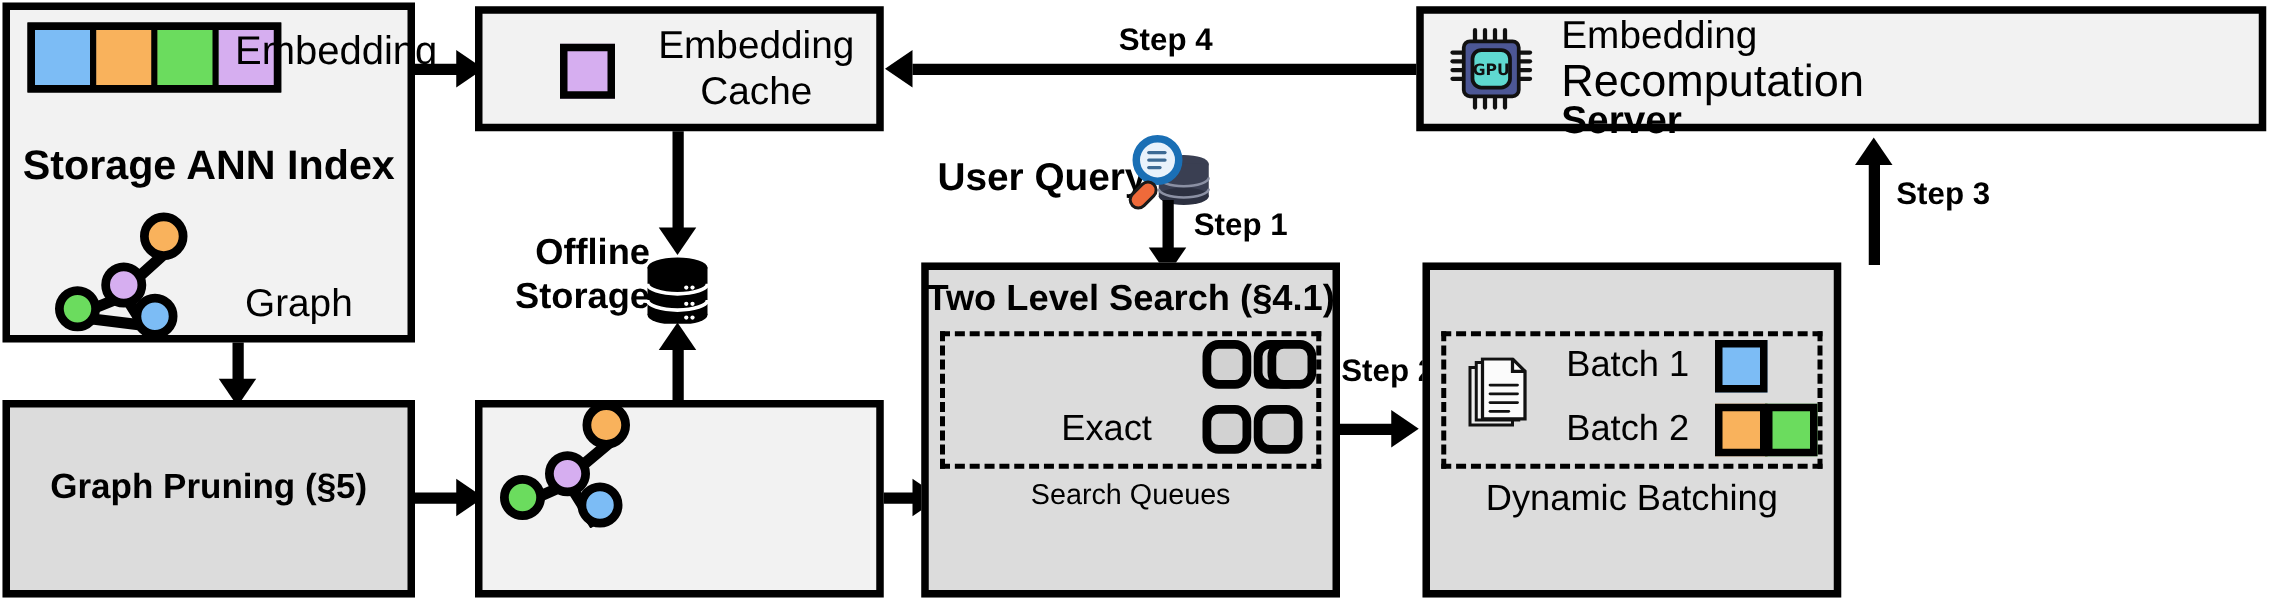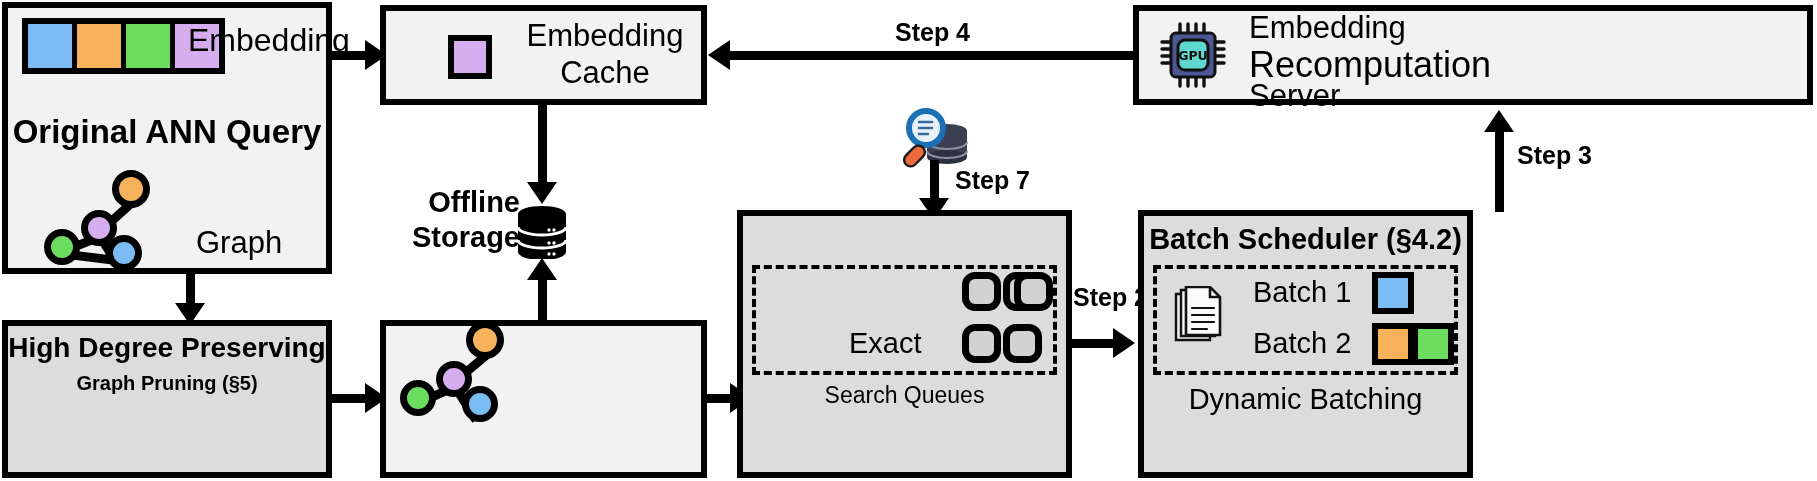--- a/index.html
+++ b/index.html
@@ -43,21 +43,21 @@
 
   <div class="swatchrow" style="left:22px;top:18px;">
     <div class="sw" style="background:#7cbcf5;"></div>
     <div class="sw" style="background:#f9b25c;"></div>
     <div class="sw" style="background:#6bdc5e;"></div>
     <div class="sw" style="background:#d6aef0;"></div>
   </div>
 
   <div class="lbl" style="left:188px;top:22px;font-size:32px;">Embedding</div>
 
-  <div class="ttl" style="left:2px;top:113px;width:330px;font-size:33px;font-weight:bold;">Original ANN Query</div>
+  <div class="ttl" style="left:2px;top:113px;width:330px;font-size:33px;font-weight:bold;">Storage ANN Index</div>
 
   <div style="position:absolute;left:0;top:0;width:332px;height:272px;">
     <div class="edge" style="left:100px;top:227px;width:44px;transform:rotate(-42deg);"></div>
     <div class="edge" style="left:68px;top:245px;width:40px;transform:rotate(-22deg);"></div>
     <div class="edge" style="left:68px;top:250px;width:62px;transform:rotate(7deg);"></div>
     <div class="edge" style="left:100px;top:232px;width:36px;transform:rotate(58deg);"></div>
     <div class="node" style="left:112px;top:170px;width:38px;height:38px;background:#f9b25c;"></div>
     <div class="node" style="left:81px;top:210px;width:36px;height:36px;background:#d6aef0;"></div>
     <div class="node" style="left:44px;top:229px;width:36px;height:36px;background:#6bdc5e;"></div>
     <div class="node" style="left:106px;top:235px;width:36px;height:36px;background:#7cbcf5;"></div>
@@ -126,56 +126,56 @@
           <line x1="54" y1="41" x2="64" y2="41"></line>
       </g>
       <rect x="11" y="11" width="44" height="44" rx="5" fill="#4c5795" stroke="#111" stroke-width="3"></rect>
       <rect x="18" y="18" width="30" height="30" rx="7" fill="#5fd9d0" stroke="#111" stroke-width="3"></rect>
       <text x="33" y="38" font-family="DejaVu Sans, sans-serif" font-size="12.5" font-weight="bold" text-anchor="middle" fill="#111">GPU</text>
     </svg>
   </div>
 
   <div class="lbl" style="left:1249px;top:10px;font-size:31px;">Embedding</div>
   <div class="lbl" style="left:1249px;top:44px;font-size:36px;">Recomputation</div>
-  <div class="lbl" style="left:1249px;top:78px;font-size:31px;">Server</div>
+  <div class="lbl" style="left:1249px;top:78px;font-size:31px;font-weight:bold;">Server</div>
 
   <div class="arrow" style="left:730px;top:51px;width:403px;height:9px;"></div>
   <div class="ahead ah-l" style="left:708px;top:40px;"></div>
   <div class="steplbl" style="left:895px;top:18px;">Step 4</div>
 
   <div class="arrow" style="left:1495px;top:128px;width:9px;height:84px;"></div>
   <div class="ahead ah-u" style="left:1484px;top:110px;"></div>
   <div class="steplbl" style="left:1517px;top:141px;">Step 3</div>
 
+  <div class="lbl" style="left:750px;top:124px;font-size:31px;font-weight:bold;">User Query</div>
 
   <div style="position:absolute;left:899px;top:104px;width:72px;height:66px;">
     <svg viewBox="0 0 72 66" width="72" height="66">
       <ellipse cx="48" cy="27" rx="20" ry="7" fill="#3a3f52"></ellipse>
       <rect x="28" y="27" width="40" height="26" fill="#3a3f52"></rect>
       <ellipse cx="48" cy="53" rx="20" ry="7" fill="#2c3040"></ellipse>
       <path d="M28 38 a20 7 0 0 0 40 0" fill="none" stroke="#8b90a3" stroke-width="2"></path>
       <path d="M28 47 a20 7 0 0 0 40 0" fill="none" stroke="#8b90a3" stroke-width="2"></path>
       <circle cx="27" cy="24" r="17" fill="#e9f2fb" stroke="#1a6fb5" stroke-width="6"></circle>
       <g stroke="#3d6a94" stroke-width="2.6" stroke-linecap="round">
         <line x1="20" y1="18" x2="33" y2="18"></line>
         <line x1="20" y1="24" x2="33" y2="24"></line>
         <line x1="20" y1="30" x2="29" y2="30"></line>
       </g>
       <rect x="9" y="40" width="13" height="24" rx="6.5" transform="rotate(45 15.5 52)" fill="#ef6a3a" stroke="#1a1a1a" stroke-width="2.4"></rect>
     </svg>
   </div>
 
   <div class="arrow" style="left:930px;top:160px;width:9px;height:42px;"></div>
   <div class="ahead ah-d" style="left:919px;top:198px;"></div>
-  <div class="steplbl" style="left:955px;top:166px;">Step 7</div>
+  <div class="steplbl" style="left:955px;top:166px;">Step 1</div>
 
   <div class="box gray" style="left:2px;top:320px;width:330px;height:158px;">
   </div>
-  <div class="ttl" style="left:2px;top:331px;width:330px;font-size:28px;font-weight:bold;">High Degree Preserving</div>
-  <div class="ttl" style="left:2px;top:372px;width:330px;font-size:20px;font-weight:bold;">Graph Pruning (§5)</div>
+  <div class="ttl" style="left:2px;top:372px;width:330px;font-size:28px;font-weight:bold;">Graph Pruning (§5)</div>
 
   <div class="arrow" style="left:332px;top:394px;width:35px;height:9px;"></div>
   <div class="ahead ah-r" style="left:365px;top:383px;"></div>
 
   <div class="box" style="left:380px;top:320px;width:327px;height:158px;">
   </div>
   <div style="position:absolute;left:380px;top:320px;width:327px;height:158px;">
     <div class="edge" style="left:75px;top:57px;width:44px;transform:rotate(-40deg);"></div>
     <div class="edge" style="left:44px;top:76px;width:40px;transform:rotate(-24deg);"></div>
     <div class="edge" style="left:75px;top:62px;width:40px;transform:rotate(58deg);"></div>
@@ -183,40 +183,40 @@
     <div class="node" style="left:56px;top:41px;width:36px;height:36px;background:#d6aef0;"></div>
     <div class="node" style="left:20px;top:60px;width:36px;height:36px;background:#6bdc5e;"></div>
     <div class="node" style="left:82px;top:66px;width:36px;height:36px;background:#7cbcf5;"></div>
   </div>
 
   <div class="arrow" style="left:707px;top:394px;width:26px;height:9px;"></div>
   <div class="ahead ah-r" style="left:730px;top:383px;"></div>
 
   <div class="box gray" style="left:737px;top:210px;width:335px;height:268px;">
   </div>
+  <div class="ttl" style="left:737px;top:222px;width:335px;font-size:29px;font-weight:bold;">Two Level Search (§4.1)</div>
 
   <div class="dashed" style="left:752px;top:265px;width:305px;height:110px;"></div>
 
   <div class="qtok" style="left:962px;top:272px;width:39px;height:39px;"></div>
   <div class="qtok" style="left:1003px;top:272px;width:39px;height:39px;"></div>
   <div class="qtok" style="left:1014px;top:272px;width:39px;height:39px;"></div>
 
   <div class="lbl" style="left:849px;top:327px;font-size:29px;">Exact</div>
   <div class="qtok" style="left:962px;top:324px;width:39px;height:39px;"></div>
   <div class="qtok" style="left:1003px;top:324px;width:39px;height:39px;"></div>
 
   <div class="ttl" style="left:737px;top:382px;width:335px;font-size:23px;">Search Queues</div>
 
   <div class="arrow" style="left:1072px;top:339px;width:47px;height:9px;"></div>
   <div class="ahead ah-r" style="left:1113px;top:328px;"></div>
   <div class="steplbl" style="left:1073px;top:283px;">Step 2</div>
 
   <div class="box gray" style="left:1138px;top:210px;width:335px;height:268px;">
   </div>
-  <div class="ttl" style="left:1138px;top:222px;width:335px;font-size:29px;font-weight:bold;">Batch Scheduler (§4.2)</div>
 
   <div class="dashed" style="left:1153px;top:265px;width:305px;height:110px;"></div>
 
   <div style="position:absolute;left:1172px;top:286px;width:52px;height:62px;">
     <svg viewBox="0 0 52 62" width="52" height="62">
       <path d="M4 8 h24 l10 10 v36 h-34 z" fill="#ededed" stroke="#111" stroke-width="2.4"></path>
       <path d="M9 4 h24 l10 10 v36 h-34 z" fill="#f4f4f4" stroke="#111" stroke-width="2.4"></path>
       <path d="M14 1 h24 l10 10 v38 h-34 z" fill="#fbfbfb" stroke="#111" stroke-width="2.6"></path>
       <path d="M38 1 v10 h10" fill="none" stroke="#111" stroke-width="2.6"></path>
       <g stroke="#111" stroke-width="2.2" stroke-linecap="round">

